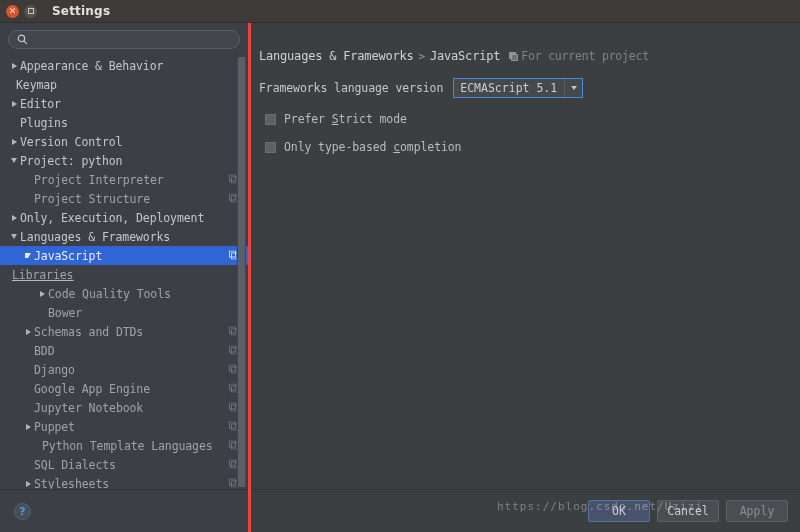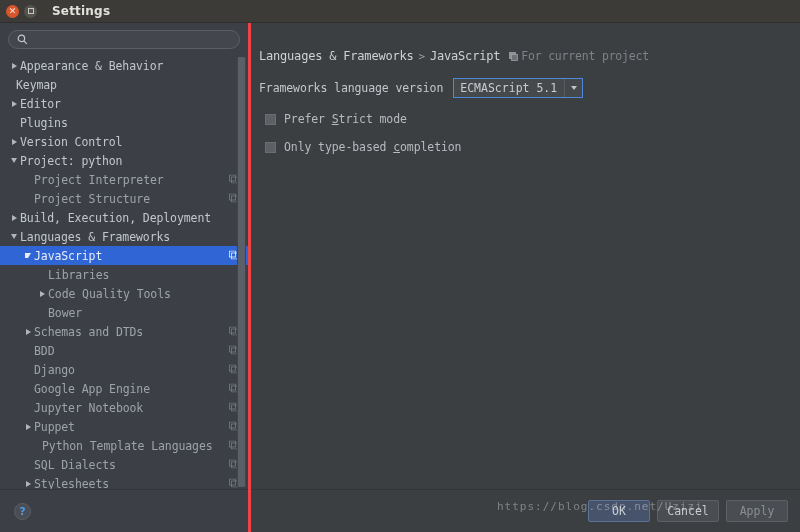--- a/index.html
+++ b/index.html
@@ -427,39 +427,39 @@
               <span class="tree-label">Project Structure</span>
               <span class="badge-icon" style="color: rgb(154, 160, 166);"><svg width="9" height="9" viewBox="0 0 9 9">
                   <rect x="0.5" y="0.5" width="6" height="6" fill="none" stroke="currentColor" stroke-width="0.9"></rect>
                   <rect x="2.5" y="2.5" width="6" height="6" fill="none" stroke="currentColor" stroke-width="0.9"></rect>
                 </svg></span>
             </div>
             <div class="tree-row" style="padding-left: 8px;">
               <span class="arrow-cell">
                 <i class="arrow arrow-r"></i>
               </span>
-              <span class="tree-label">Build, Execution, Deployment</span>
+              <span class="tree-label">Only, Execution, Deployment</span>
             </div>
             <div class="tree-row" style="padding-left: 8px;">
               <span class="arrow-cell">
                 <i class="arrow arrow-d"></i>
               </span>
               <span class="tree-label">Languages &amp; Frameworks</span>
             </div>
             <div class="tree-row selected" style="padding-left: 22px;">
               <span class="arrow-cell">
                 <i class="arrow arrow-d"></i>
               </span>
               <span class="tree-label">JavaScript</span>
               <span class="badge-icon" style="color: rgb(223, 231, 245);"><svg width="9" height="9" viewBox="0 0 9 9">
                   <rect x="0.5" y="0.5" width="6" height="6" fill="none" stroke="currentColor" stroke-width="0.9"></rect>
                   <rect x="2.5" y="2.5" width="6" height="6" fill="none" stroke="currentColor" stroke-width="0.9"></rect>
                 </svg></span>
             </div>
-            <div class="tree-row dim" style="padding-left: 36px;">
+            <div class="tree-row dim" style=" text-decoration: underline;">
               <span class="arrow-cell"></span>
               <span class="tree-label">Libraries</span>
             </div>
             <div class="tree-row dim" style="padding-left: 36px;">
               <span class="arrow-cell">
                 <i class="arrow arrow-r"></i>
               </span>
               <span class="tree-label">Code Quality Tools</span>
             </div>
             <div class="tree-row dim" style="padding-left: 36px;">

